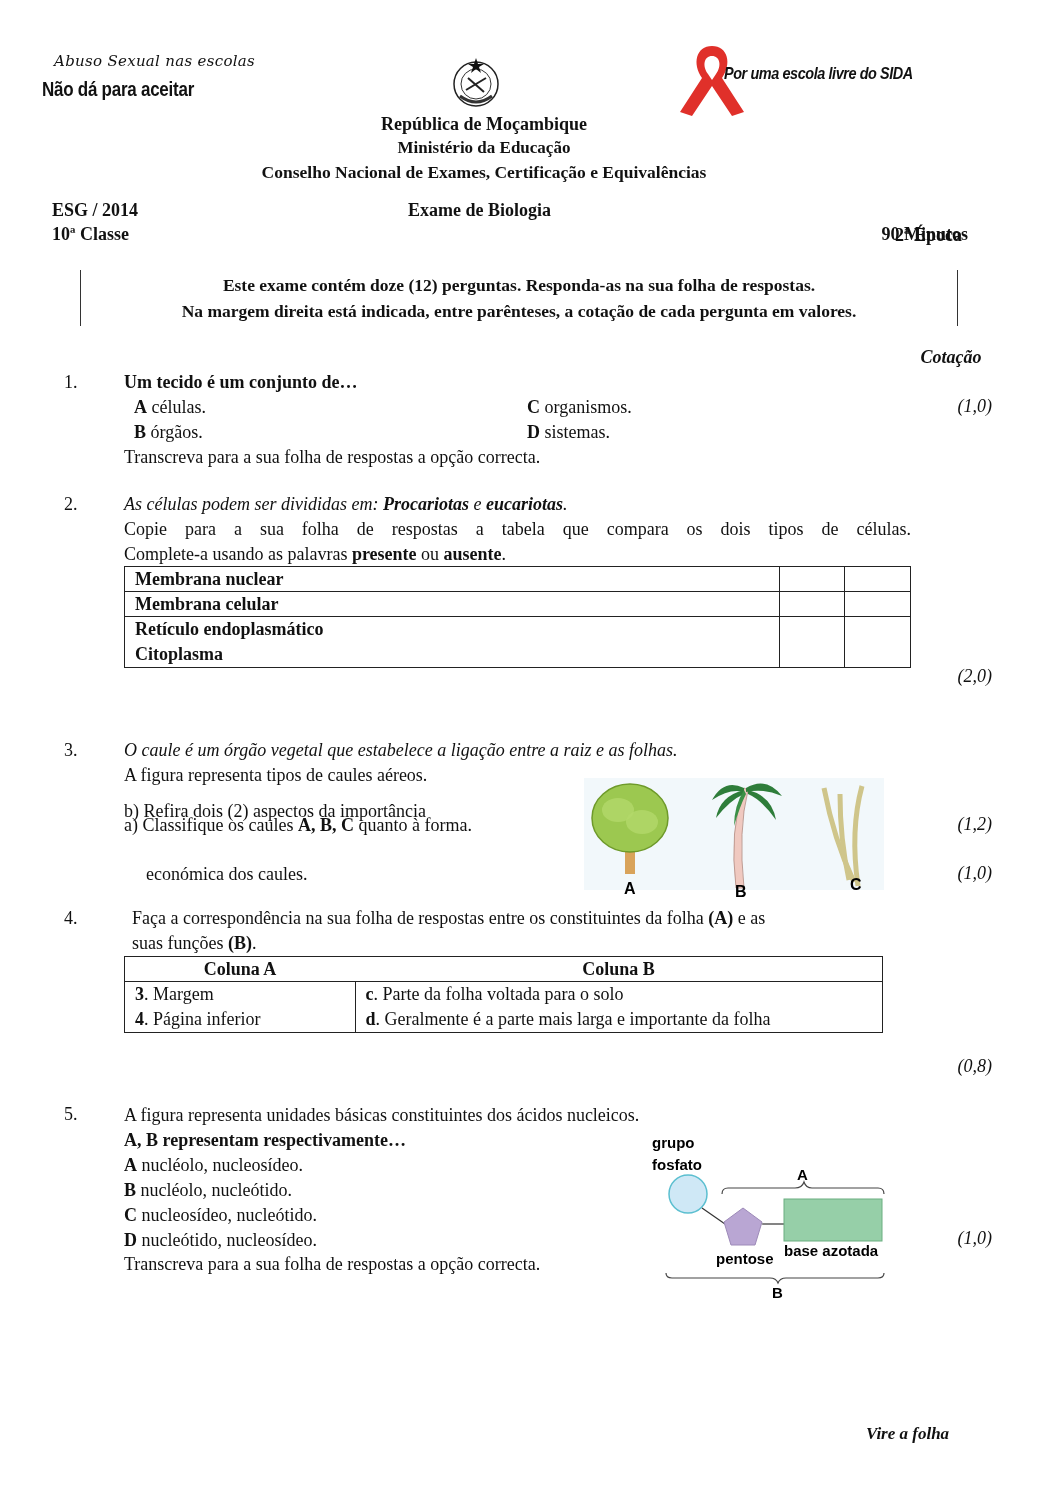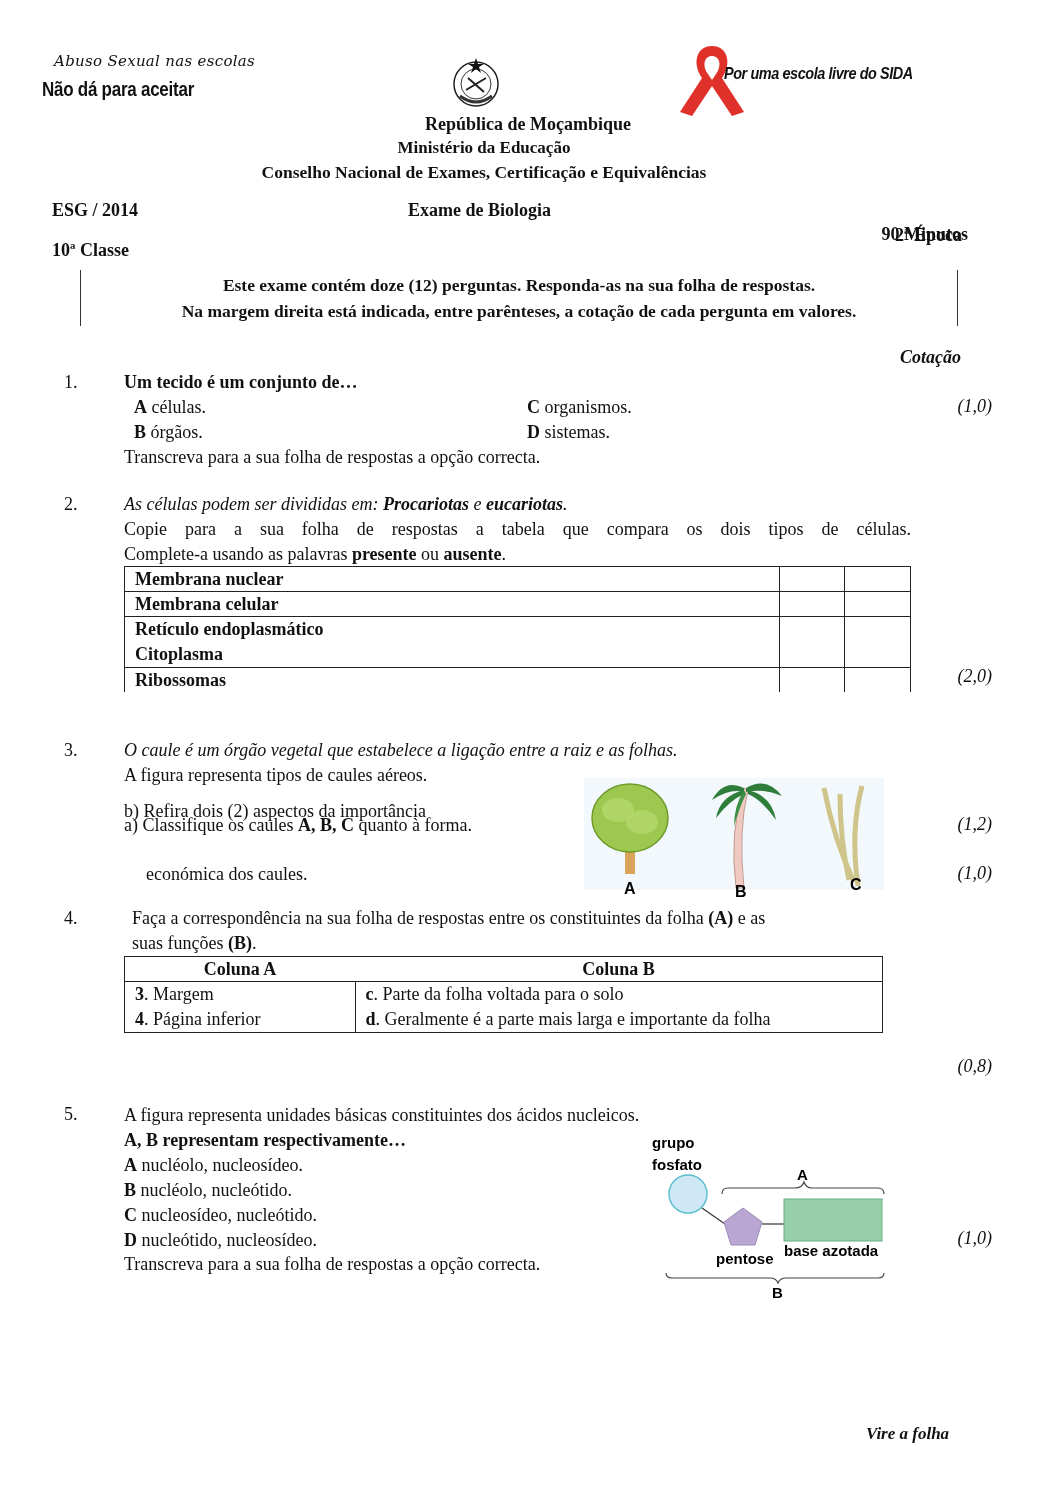--- a/index.html
+++ b/index.html
@@ -57,36 +57,36 @@
   <polygon points="28,4 30,10 36,10 31,13 33,19 28,15 23,19 25,13 20,10 26,10" fill="#111"></polygon>
   <path d="M18 36 L38 24 M20 24 L36 38" stroke="#222" stroke-width="2"></path>
   <path d="M12 42 Q28 54 44 42" fill="none" stroke="#333" stroke-width="3"></path>
 </svg>
 
 <svg class="abs ribbon" viewBox="0 0 80 78">
   <path d="M40 6 C24 6 20 24 30 38 L8 72 L20 76 L40 46 L60 76 L72 72 L50 38 C60 24 56 6 40 6 Z M40 16 C48 16 50 26 44 34 L40 40 L36 34 C30 26 32 16 40 16 Z" fill="#e0302a"></path>
 </svg>
 <div class="abs sida">Por uma escola livre do SIDA</div>
 
-<div class="abs center-line" style="top:114px;padding-left:44px;">República de Moçambique</div>
+<div class="abs center-line" style="top:114px;">República de Moçambique</div>
 <div class="abs center-line" style="top:138px;font-size:17px;">Ministério da Educação</div>
 <div class="abs center-line" style="top:162px;font-size:17.5px;">Conselho Nacional de Exames, Certificação e Equivalências</div>
 
 <div class="abs hdr" style="left:52px;top:200px;">ESG / 2014</div>
-<div class="abs hdr" style="left:52px;top:224px;margin-top:16px;">10ª Classe</div>
+<div class="abs hdr" style="left:52px;top:224px;">10ª Classe</div>
 <div class="abs hdr" style="left:408px;top:200px;">Exame de Biologia</div>
 <div class="abs hdr" style="left:820px;top:200px;width:142px;text-align:right;margin-top:25px;">2ª Época</div>
 <div class="abs hdr" style="left:820px;top:224px;width:148px;text-align:right;">90 Minutos</div>
 
 <div class="abs notice">
   <div>Este exame contém doze (12) perguntas. Responda-as na sua folha de respostas.</div>
   <div>Na margem direita está indicada, entre parênteses, a cotação de cada pergunta em valores.</div>
 </div>
 
-<div class="abs" style="left:900px;top:347px;width:102px;text-align:left;font-size:18px;font-style:italic;font-weight:bold;">Cotação</div>
+<div class="abs" style="left:900px;top:347px;width:102px;text-align:center;font-size:18px;font-style:italic;font-weight:bold;">Cotação</div>
 
 <div class="abs q-num" style="top:372px;">1.</div>
 <div class="abs txt b" style="left:124px;top:370px;">Um tecido é um conjunto de…</div>
 <div class="abs txt" style="left:134px;top:395px;"><b>A</b> <span>células.</span></div>
 <div class="abs txt" style="left:134px;top:420px;"><b>B</b> <span>órgãos.</span></div>
 <div class="abs txt" style="left:527px;top:395px;"><b>C</b> <span>organismos.</span></div>
 <div class="abs txt" style="left:527px;top:420px;"><b>D</b> <span>sistemas.</span></div>
 <div class="abs txt" style="left:124px;top:445px;">Transcreva para a sua folha de respostas a opção correcta.</div>
 <div class="abs score" style="top:396px;">(1,0)</div>
 
@@ -105,25 +105,20 @@
   <tr>
     <td class="org">Membrana celular</td>
         <td></td>
         <td></td>
   </tr>
   <tr>
     <td class="org" style="line-height:25px;">
           <div>Retículo endoplasmático</div>
           <div>Citoplasma</div>
         </td>
-        <td></td>
-        <td></td>
-  </tr>
-  <tr class="lastrow">
-    <td class="org">Ribossomas</td>
         <td></td>
         <td></td>
   </tr>
 </tbody>
   </table>
 <div class="abs score" style="top:666px;">(2,0)</div>
 
 <div class="abs q-num" style="top:740px;">3.</div>
 <div class="abs txt i" style="left:124px;top:738px;">O caule é um órgão vegetal que estabelece a ligação entre a raiz e as folhas.</div>
 <div class="abs txt" style="left:124px;top:763px;">A figura representa tipos de caules aéreos.</div>

